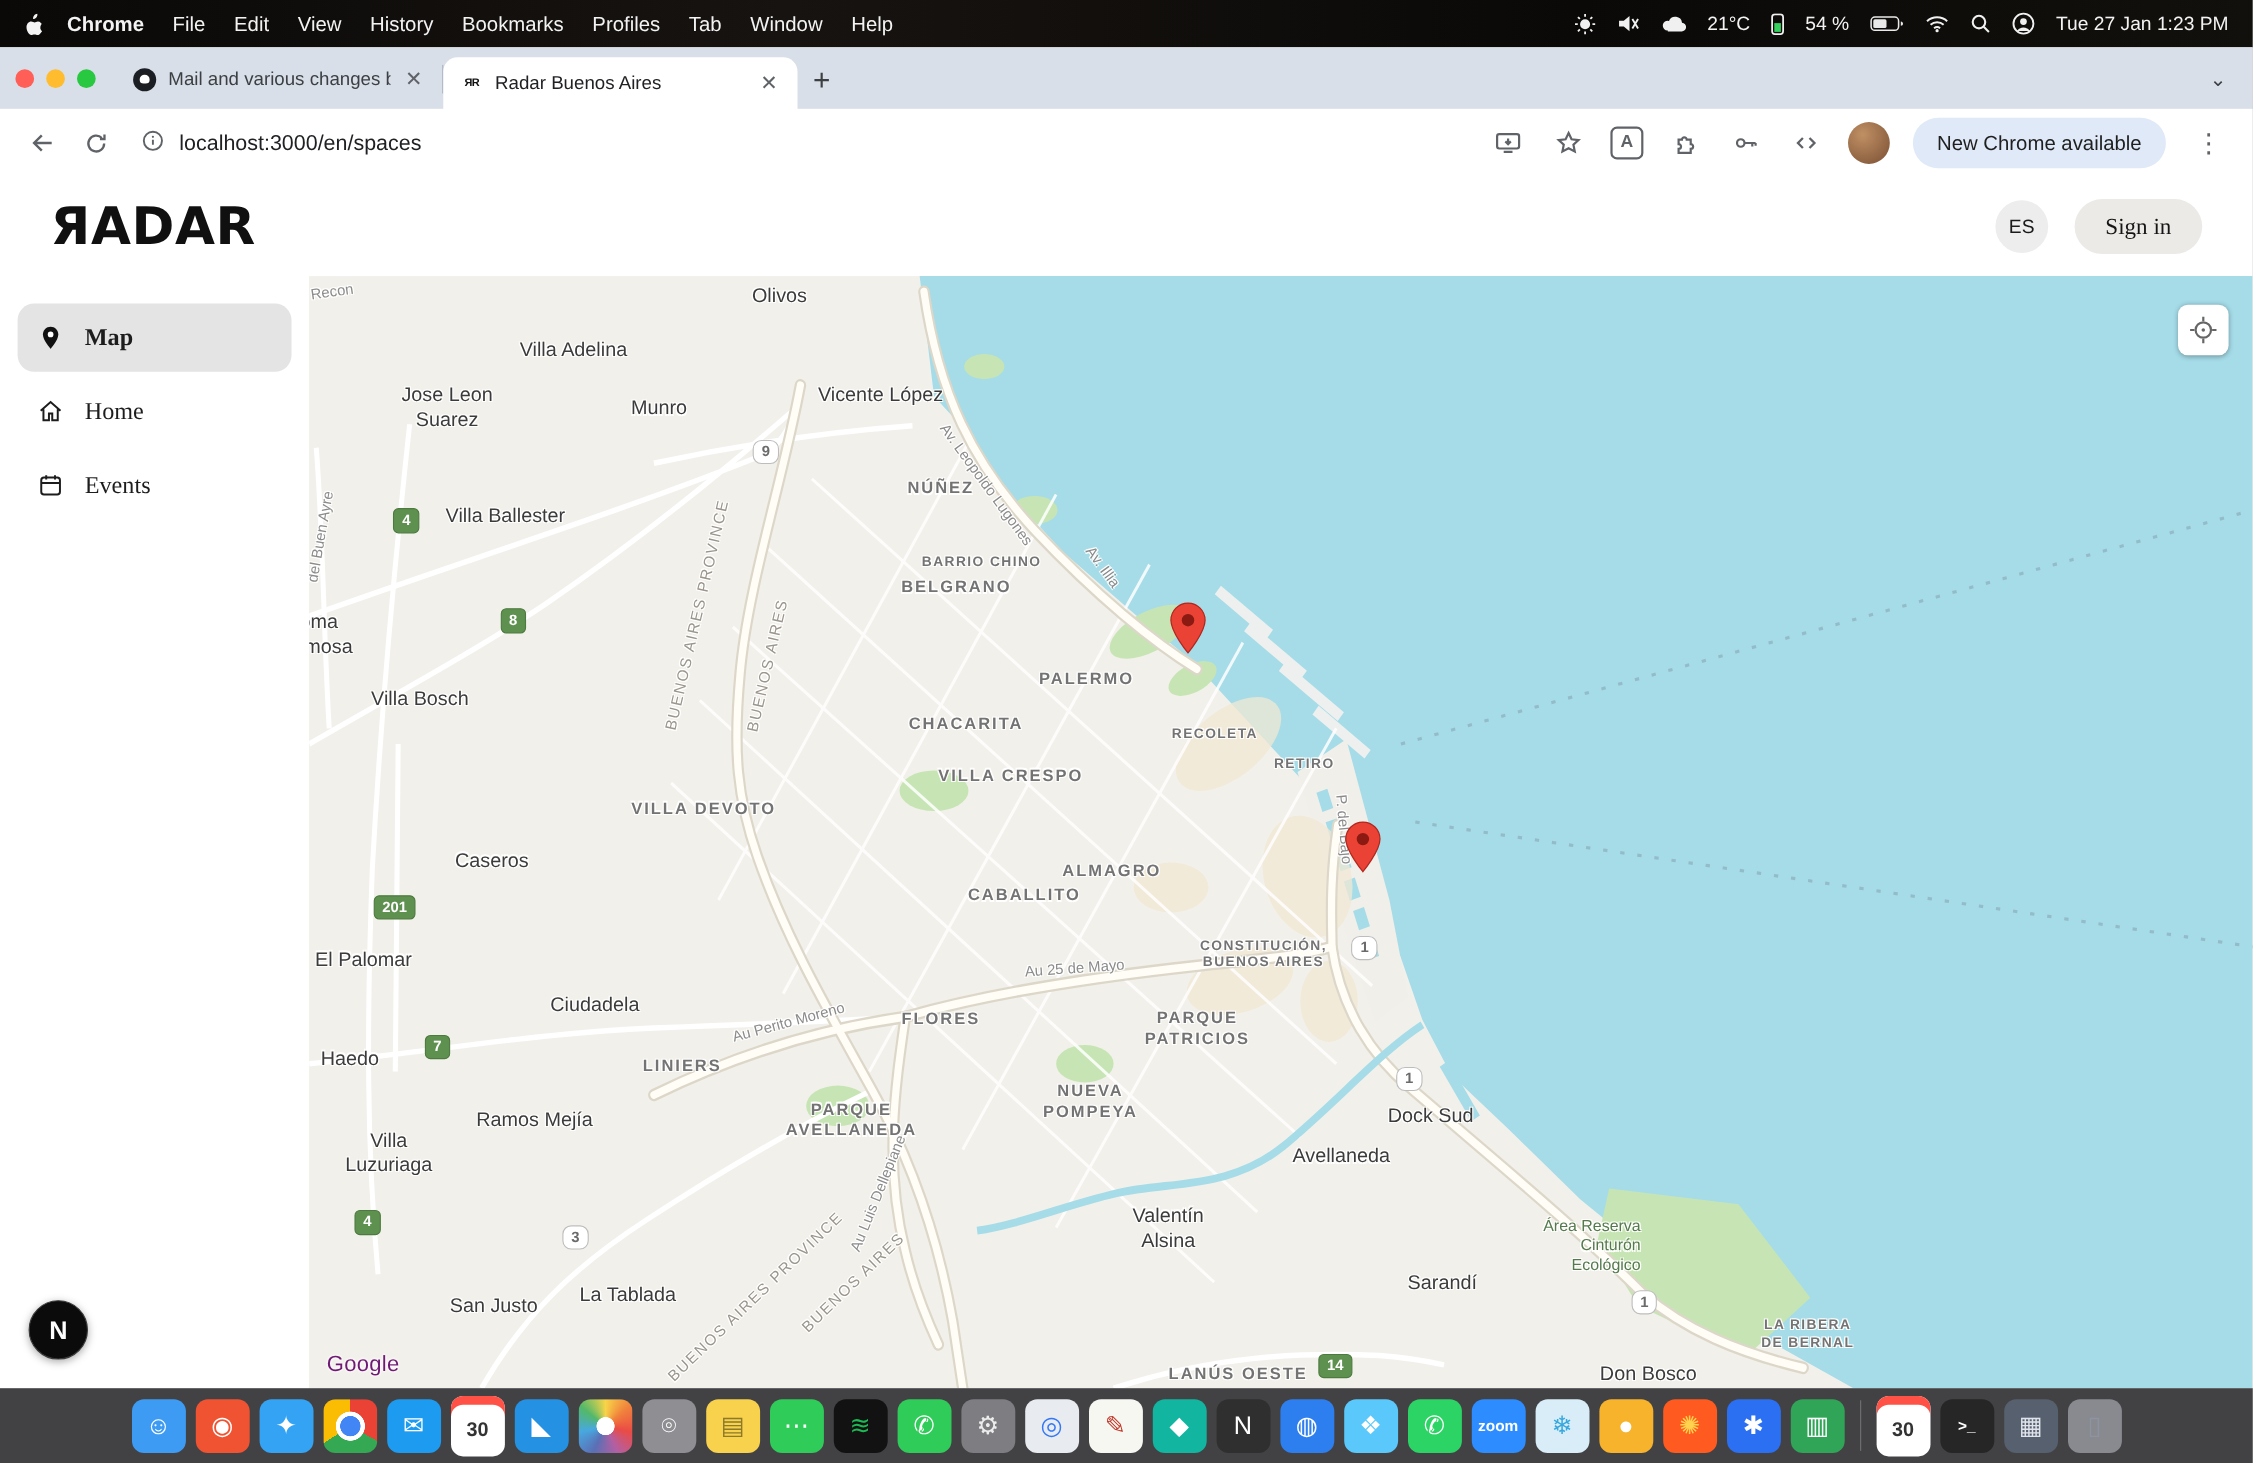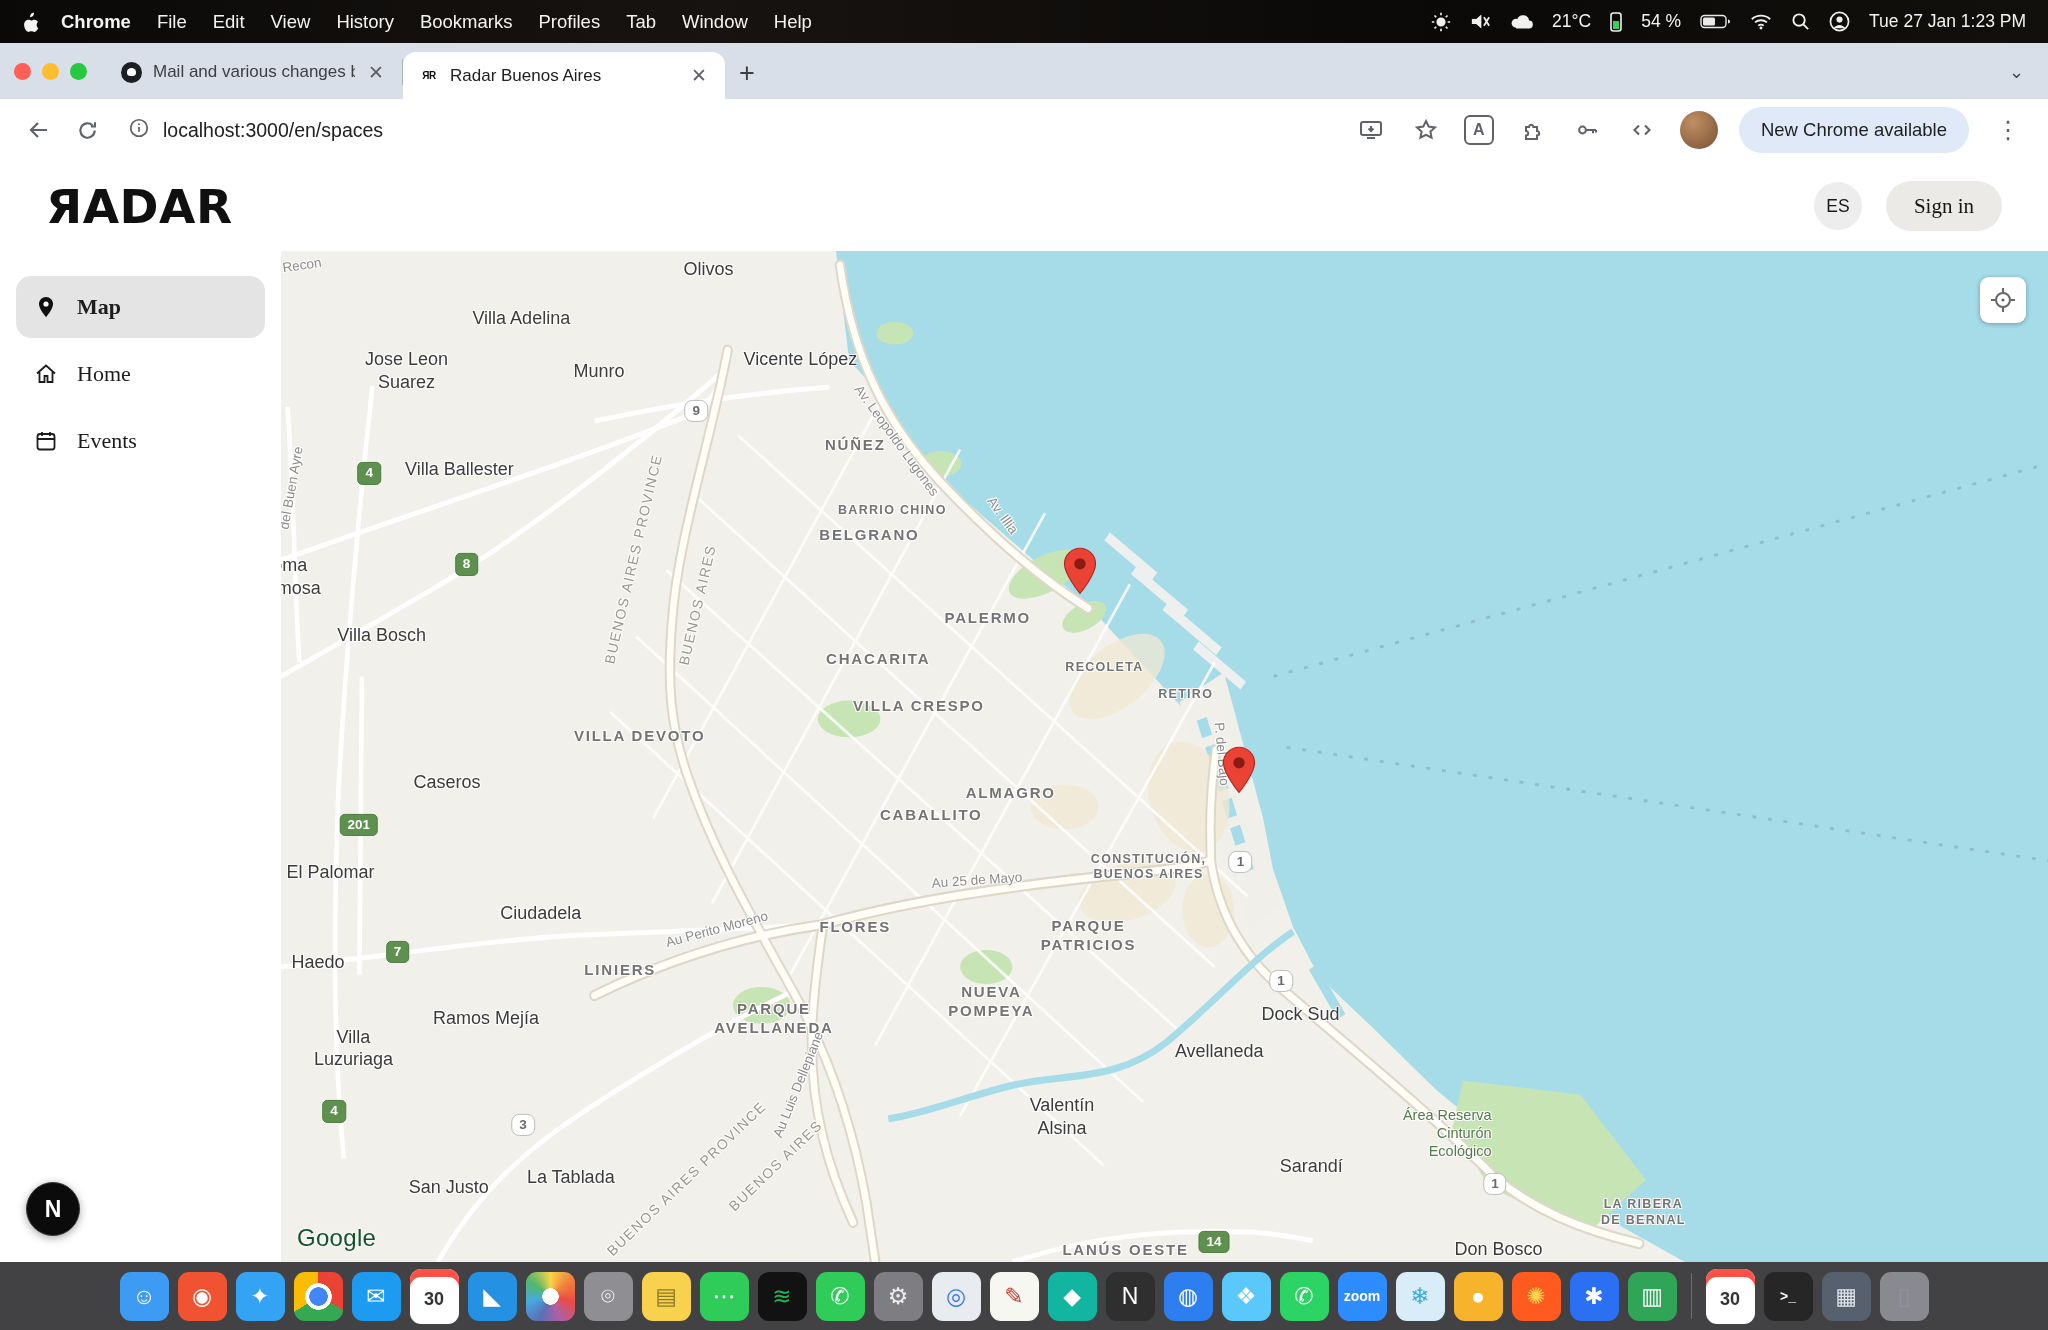--- a/index.html
+++ b/index.html
@@ -72,21 +72,21 @@
   .mlabel.hood{font-size:15px;letter-spacing:1.8px;color:#737373;font-weight:700;}
   .mlabel.sm{font-size:12.5px;letter-spacing:1.3px;}
   .mlabel.road{font-size:13.5px;color:#8b8b8b;}
   .mlabel.admin{font-size:14px;letter-spacing:1.6px;color:#9b968b;font-weight:500;}
   .mlabel.park{font-size:14.5px;color:#547a4c;text-align:right;}
   .shield{position:absolute;transform:translate(-50%,-50%);font-size:13.5px;font-weight:700;padding:2px 7px;border-radius:5px;line-height:1.2;}
   .shield.g{background:#5e9150;color:#fff;border:1px solid #4c7a3f;}
   .shield.w{background:#fff;color:#6b6b6b;border:1px solid #bdbdbd;border-radius:8px;}
   .marker{position:absolute;width:34px;height:48px;transform:translate(-50%,-94%);}
   .locate-btn{position:absolute;top:26px;right:22px;width:46px;height:46px;background:#fff;border-radius:9px;box-shadow:0 1px 5px rgba(0,0,0,.3);display:flex;align-items:center;justify-content:center;}
-  .google-logo{position:absolute;left:16px;bottom:10px;font-size:24px;font-weight:500;color:#14532d;letter-spacing:.3px;text-shadow:0 0 3px #fff,0 0 3px #fff;}
+  .google-logo{position:absolute;left:16px;bottom:10px;font-size:20px;font-weight:500;color:#701a75;letter-spacing:.3px;text-shadow:0 0 3px #fff,0 0 3px #fff;}
   .attrib{position:absolute;right:0;bottom:0;display:flex;font-size:13.5px;color:#222;}
   .attrib span{background:rgba(255,255,255,.8);padding:4px 9px;white-space:nowrap;}
 
   
   .next-badge{position:absolute;left:26px;top:1182px;width:52px;height:52px;border-radius:50%;background:#0b0b0b;border:1px solid #3a3a3a;color:#fff;display:flex;align-items:center;justify-content:center;font-size:23px;font-weight:700;box-shadow:0 2px 8px rgba(0,0,0,.35);}
 
   
   .dock{position:absolute;left:0;right:0;bottom:0;height:68px;background:rgba(24,24,28,.82);display:flex;align-items:center;justify-content:center;gap:9px;}
   .dock-icon{width:49px;height:49px;border-radius:11px;display:flex;align-items:center;justify-content:center;font-size:23px;flex:0 0 auto;}
   .dock-sep{width:1px;height:46px;background:rgba(255,255,255,.25);margin:0 5px;flex:0 0 auto;}

